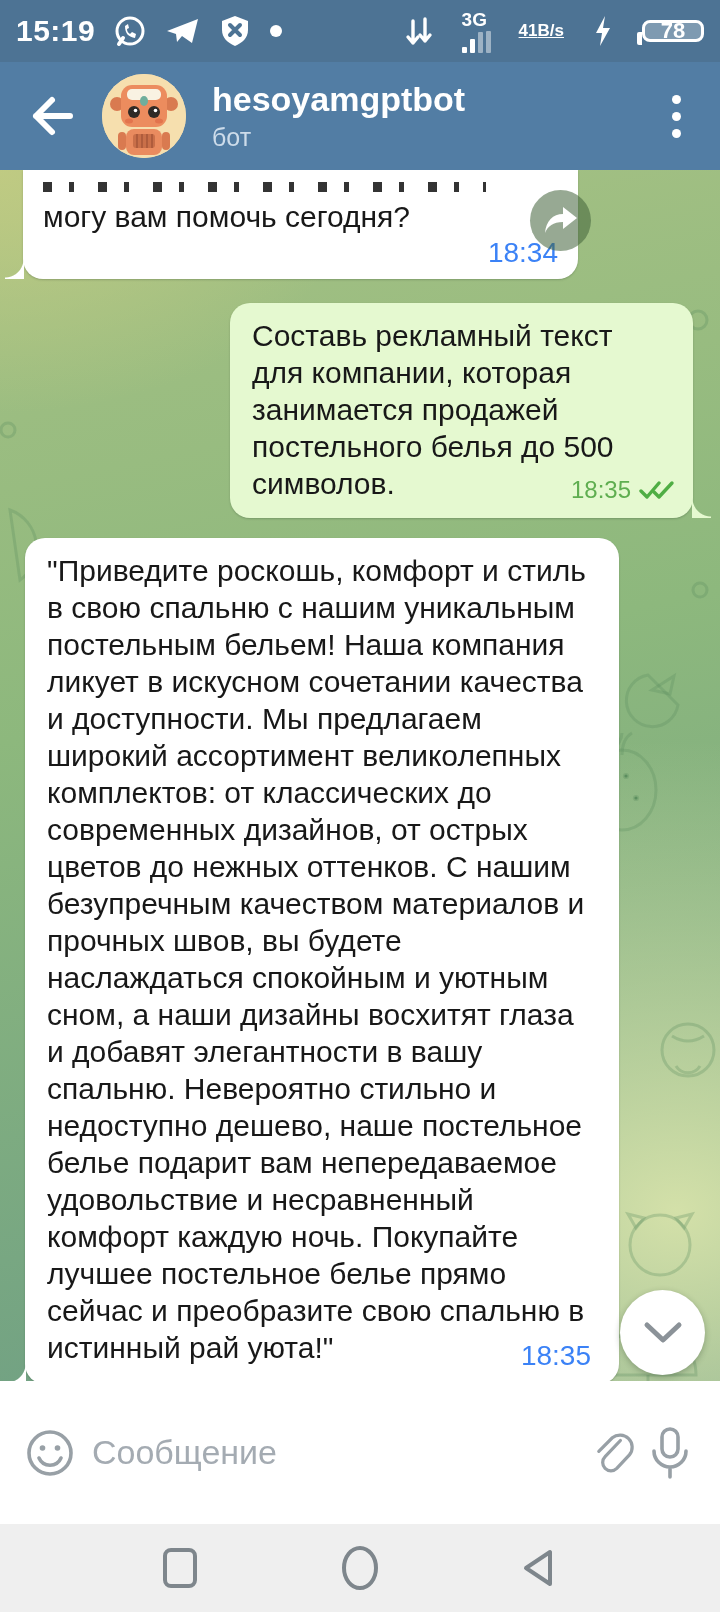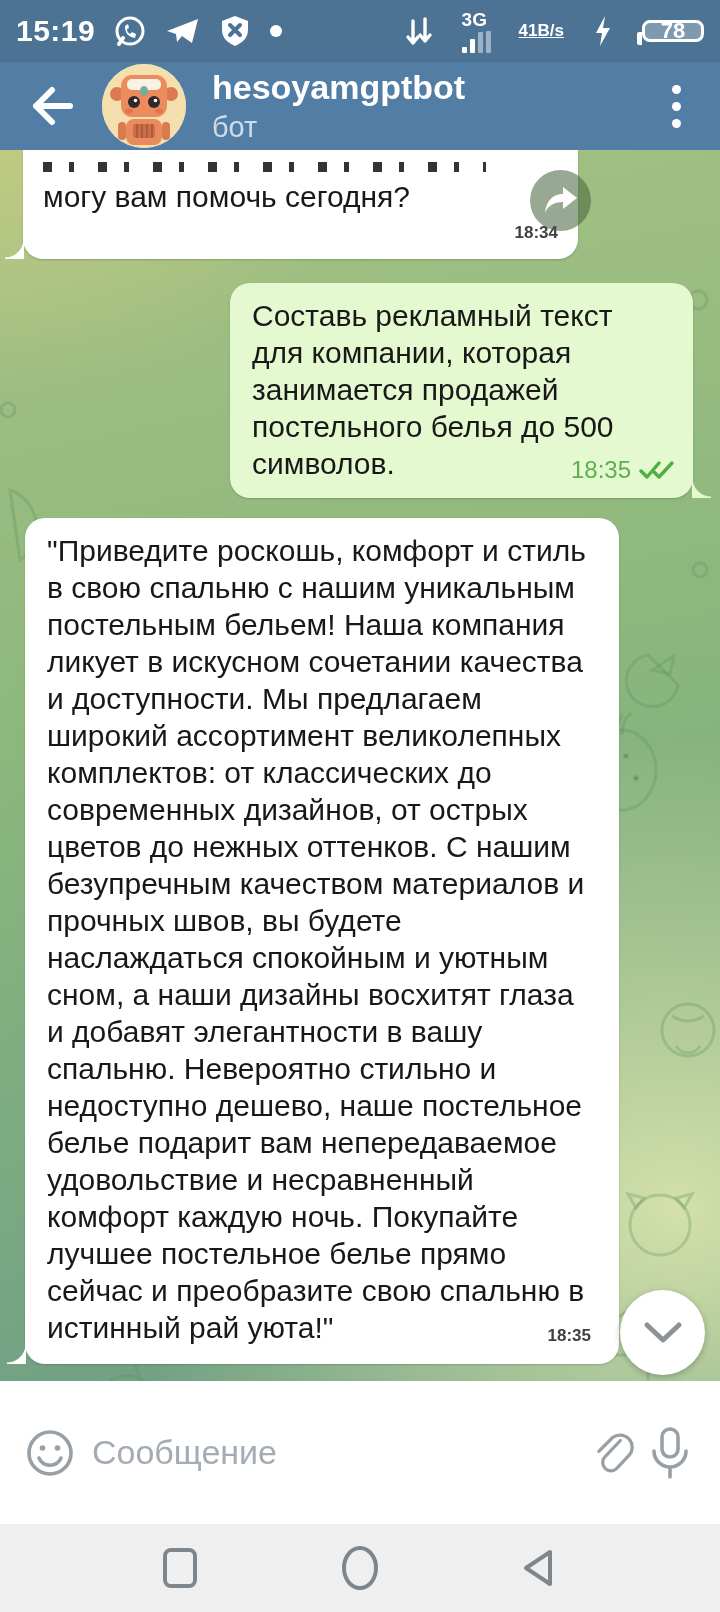--- a/index.html
+++ b/index.html
@@ -17,40 +17,40 @@
   .net-3g { font-size:19px; font-weight:bold; margin-bottom:2px; }
   .sig-bars { display:flex; align-items:flex-end; gap:3px; height:22px; }
   .sig-bars i { display:block; width:5px; background:#fff; border-radius:1px; }
   .sig-bars i.dim { background:rgba(255,255,255,.45); }
   .net-speed { display:flex; flex-direction:row; align-items:flex-end; line-height:1.05; font-size:17px; font-weight:bold;text-decoration:underline; }
   .battery { position:relative; width:62px; height:22px; border:3px solid #fff; border-radius:8px; background:rgba(255,255,255,.28); display:flex; align-items:center; justify-content:center; }
   .battery::before { content:""; position:absolute; left:-8px; top:9px; width:5px; height:13px; background:#fff; border-radius:2px 0 0 2px; }
   .battery span { font-size:22px; font-weight:bold; color:#fff; }
 
   
-  .header { height:88px; background:#527da4; display:flex; align-items:center; padding:0 20px; flex-shrink:0; }
+  .header { height:108px; background:#527da4; display:flex; align-items:center; padding:0 20px; flex-shrink:0; }
   .back-btn { width:64px; height:64px; display:flex; align-items:center; justify-content:center; }
   .avatar { width:84px; height:84px; border-radius:50%; background:#f6dfae; overflow:hidden; margin-left:18px; flex-shrink:0; }
   .hdr-info { margin-left:26px; color:#fff; }
   .hdr-title { font-size:34px; font-weight:bold; line-height:1.15; }
-  .hdr-sub { font-size:29px; color:#cddcea; margin-top:4px; }
+  .hdr-sub { font-size:25px; color:#cddcea; margin-top:4px; }
   .kebab { margin-left:auto; width:48px; height:64px; display:flex; flex-direction:column; align-items:center; justify-content:center; gap:8px; }
   .kebab i { width:9px; height:9px; border-radius:50%; background:#fff; display:block; }
 
   
   .chat { position:relative; flex:1; overflow:hidden;
     background:
       radial-gradient(900px 760px at 94% 86%, rgba(222,231,173,.9), rgba(222,231,173,0) 62%),
       radial-gradient(620px 420px at 0% 0%, rgba(196,204,130,.85), rgba(196,204,130,0) 58%),
       linear-gradient(168deg, #a6c184 0%, #8dB87d 42%, #78a782 80%, #6d9d84 100%);
   }
   .wallpaper { position:absolute; inset:0; pointer-events:none; }
 
   .bubble { position:relative; background:#fff; border-radius:20px; box-shadow:0 1px 2px rgba(40,60,40,.25); font-size:30px; line-height:37px; color:#181818; }
-  .bubble .msg-time { position:absolute; right:20px; bottom:8px; font-size:17px; color:#404040;font-weight:bold; }
+  .bubble .msg-time { position:absolute; right:20px; bottom:8px; font-size:28px; color:#3b82f6; }
 
   .msg1 { width:555px; margin-left:23px; border-radius:0 0 20px 20px; padding:12px 20px 44px 20px; }
   .msg1 .cutline { height:10px; overflow:hidden; margin-bottom:6px; opacity:.9;
     background:repeating-linear-gradient(90deg,#1d1d1d 0 9px,transparent 9px 26px,#1d1d1d 26px 31px,transparent 31px 55px);
     width:86%; }
   .tail-l::after { content:""; position:absolute; left:-18px; bottom:0; width:19px; height:20px;
     background:radial-gradient(circle at 0 0, rgba(0,0,0,0) 18px, #fff 19px); }
 
   .fwd-btn { position:absolute; left:530px; top:20px; width:61px; height:61px; border-radius:50%;
     background:rgba(66,99,58,.55); display:flex; align-items:center; justify-content:center; }

